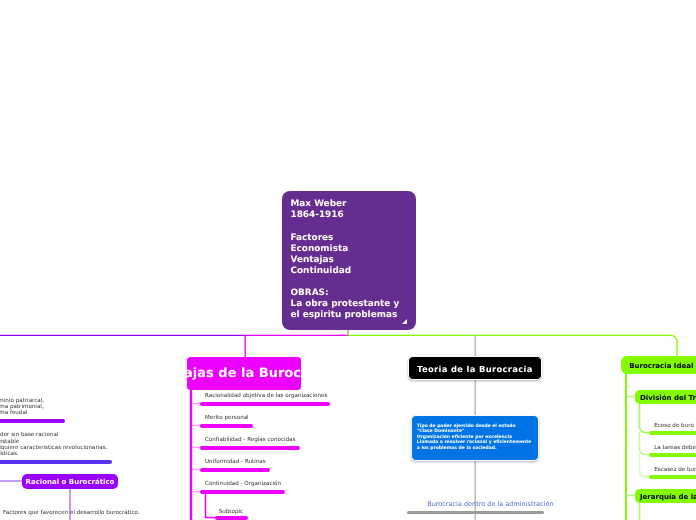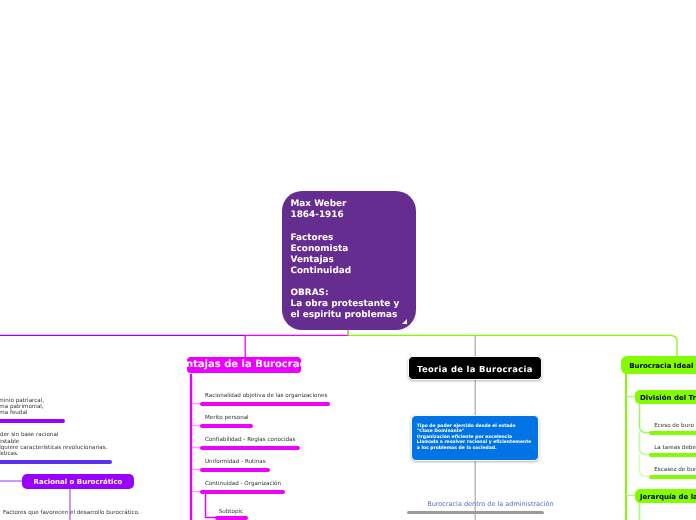--- a/index.html
+++ b/index.html
@@ -7,32 +7,32 @@
   body{width:696px;height:520px;background:#ffffff;overflow:hidden;
        font-family:"Liberation Sans",sans-serif;position:relative;
        -webkit-font-smoothing:antialiased;text-rendering:geometricPrecision;}
   #canvas{position:absolute;left:0;top:0;width:696px;height:520px;overflow:hidden;}
   svg.wires{position:absolute;left:0;top:0;width:696px;height:520px;pointer-events:none;}
 
   .node{position:absolute;box-sizing:border-box;}
 
   
   #root-node{left:282px;top:191px;width:134px;height:139px;background:#662D91;
-    border-radius:20px;color:#fff;font-weight:bold;font-size:8.9px;line-height:11.1px;
+    border-radius:8px;color:#fff;font-weight:bold;font-size:8.9px;line-height:11.1px;
     padding:8.4px 0 0 8.5px;font-family:"DejaVu Sans",sans-serif;}
   #root-handle{position:absolute;left:120px;top:128px;width:0;height:0;
     border-left:5px solid transparent;border-bottom:5px solid #ffffff;}
 
   
   .pill{position:absolute;box-sizing:border-box;border-radius:5px;display:flex;align-items:center;
         justify-content:center;font-weight:bold;white-space:nowrap;}
 
-  #pill-magenta{left:186.5px;top:356.7px;width:114.5px;height:16px;background:#EE00FF;
-     color:#fff;font-size:10px;font-family:"DejaVu Sans",sans-serif;border-radius:3.5px;}
-  #pill-purple{left:22px;top:474px;width:112px;height:15px;background:#9900FF;
+  #pill-magenta{left:186.5px;top:356.7px;width:114.5px;height:33px;background:#EE00FF;
+     color:#fff;font-size:13px;font-family:"DejaVu Sans",sans-serif;border-radius:3.5px;}
+  #pill-purple{left:22px;top:474px;width:96px;height:15px;background:#9900FF;
      color:#fff;font-size:7px;font-family:"DejaVu Sans",sans-serif;}
   #pill-blue{left:407.7px;top:356.3px;width:134.2px;height:23.4px;background:#000000;padding-top:2.4px;white-space:nowrap;
      color:#fff;font-size:8.4px;letter-spacing:0.33px;text-indent:0.33px;
      font-family:"DejaVu Sans",sans-serif;
      border:1.5px solid #fff;border-radius:5px;
      box-shadow:0 1px 2.5px rgba(0,0,0,0.3);}
   #blue-detail{position:absolute;left:410.5px;top:414.5px;width:128px;height:46px;background:#0074E4;
      color:#fff;border:1.5px solid #fff;border-radius:5px;
      box-shadow:0 1px 2.5px rgba(0,0,0,0.3);box-sizing:border-box;
      font-family:"DejaVu Sans",sans-serif;white-space:nowrap;

